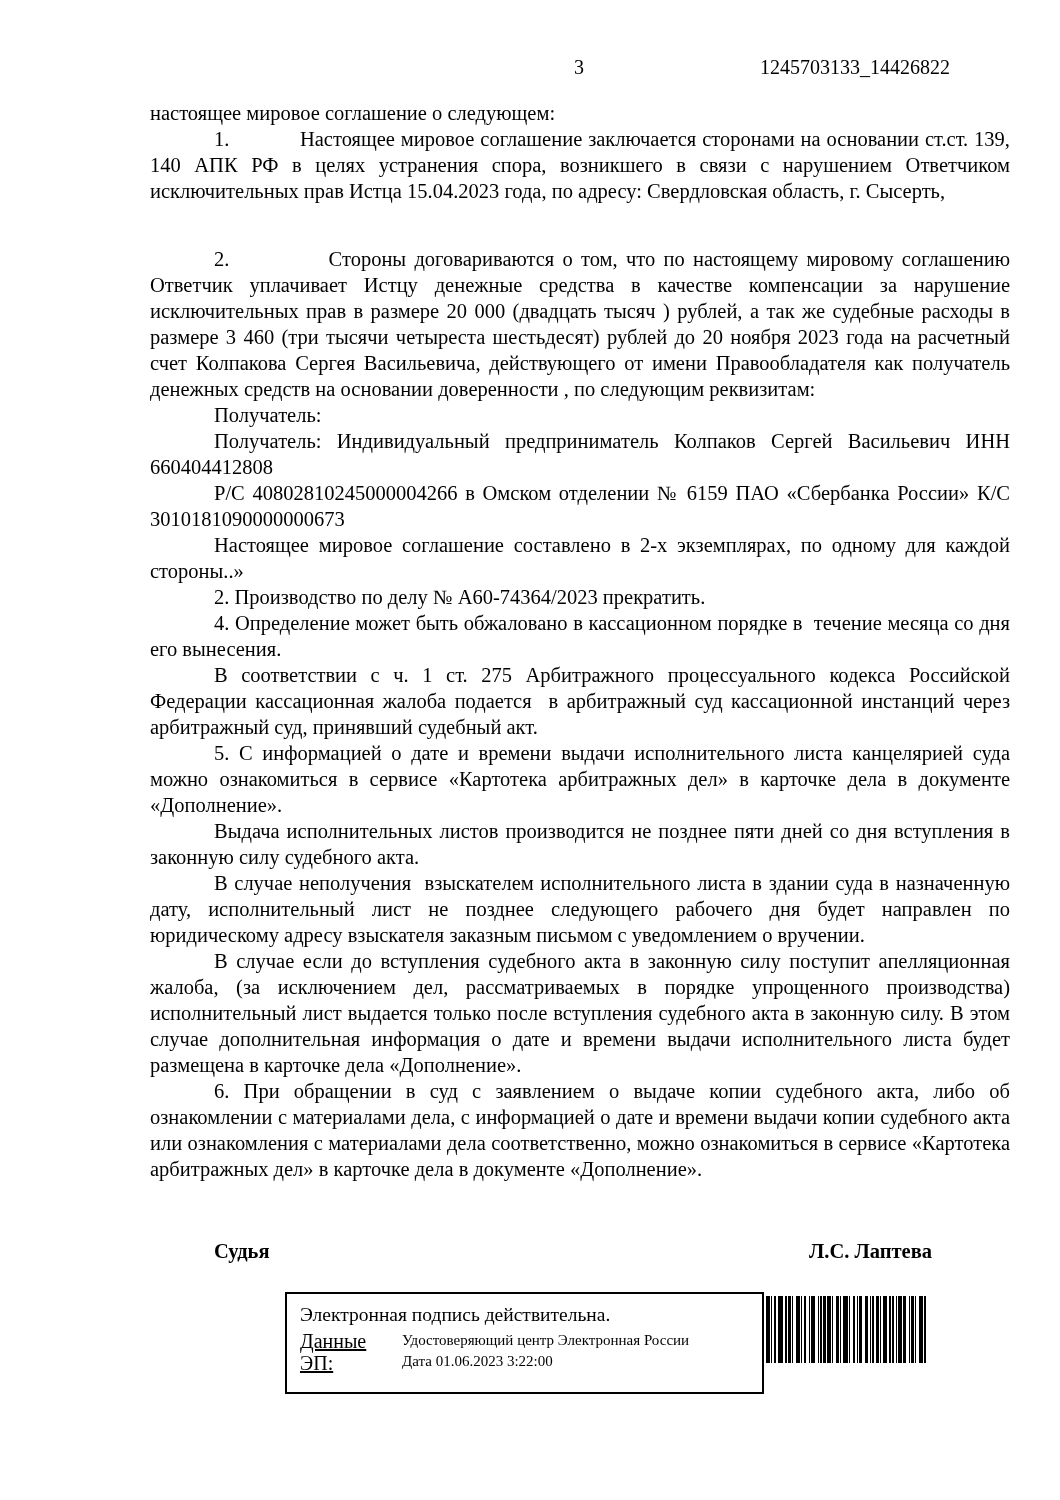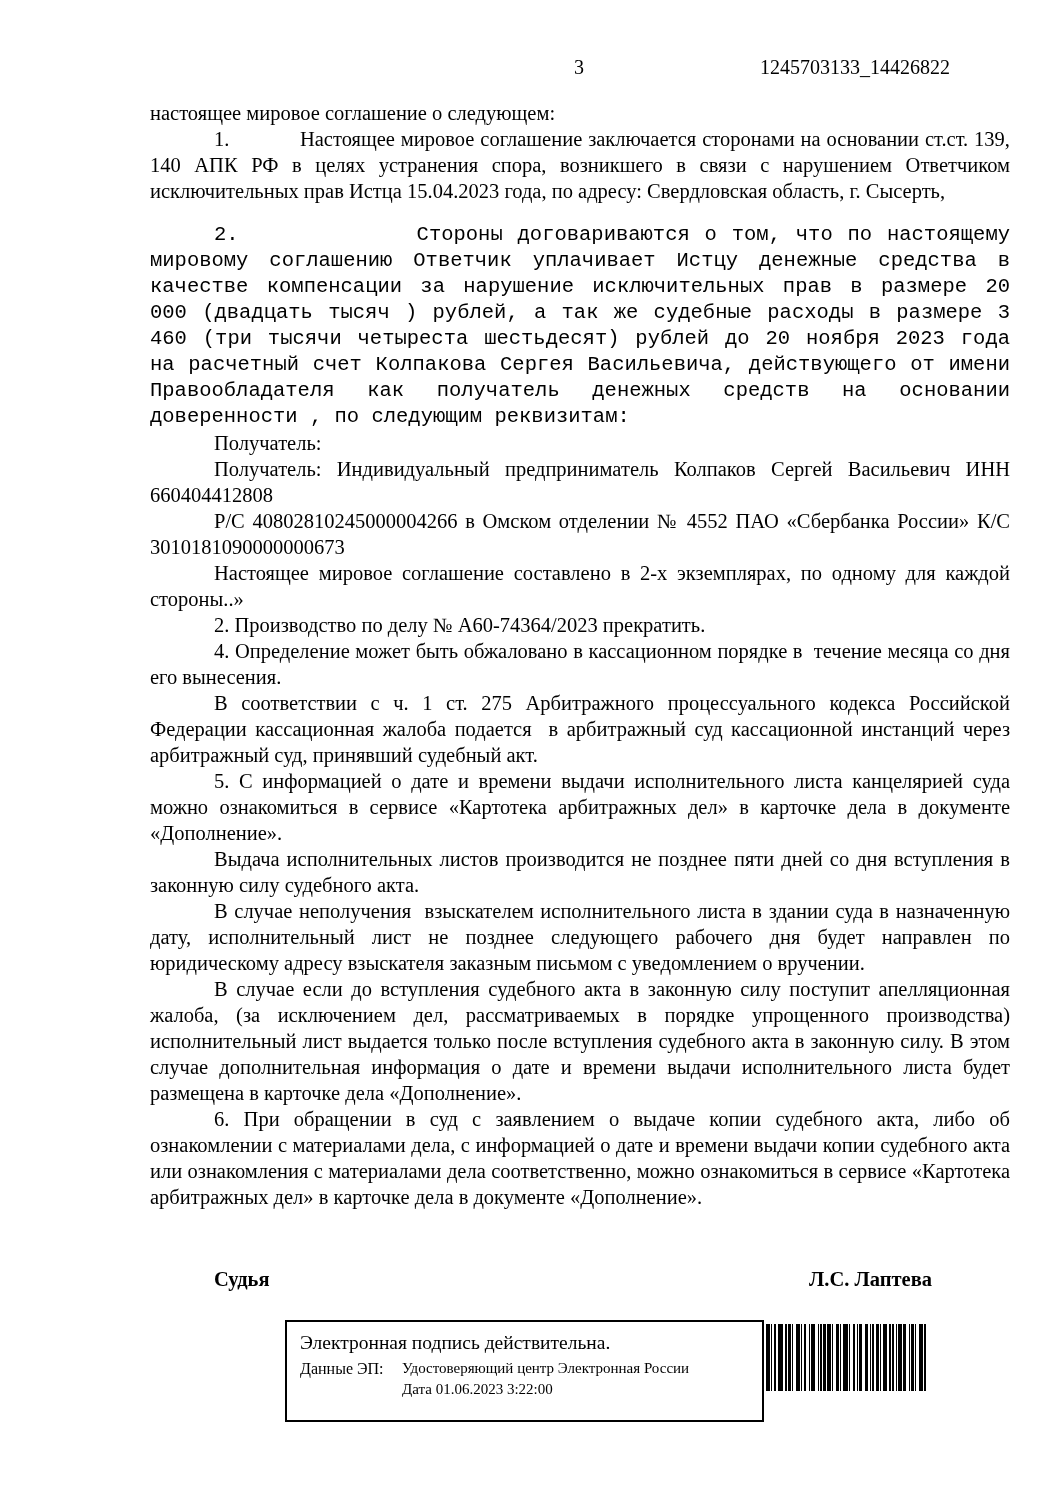--- a/index.html
+++ b/index.html
@@ -41,21 +41,21 @@
     left: 150px;
     width: 860px;
     font-size: 20.5px;
     line-height: 26px;
   }
   .content p {
     margin: 0;
     text-align: justify;
   }
   .content p.indent { text-indent: 64px; }
-  .content p.gap-before { margin-top: 18px; font-family: Liberation Mono, monospace; }
+  .content p.gap-before { margin-top: 42px; }
   .sig-row {
     margin-top: 56px;
     position: relative;
     height: 28px;
     font-weight: bold;
     font-size: 20.5px;
   }
   .sig-role { position: absolute; left: 64px; }
   .sig-name { position: absolute; right: 78px; }
   .esign-area {
@@ -76,24 +76,25 @@
   .esign-valid {
     font-size: 19.5px;
     line-height: 26px;
   }
   .esign-row {
     display: flex;
     align-items: flex-start;
     margin-top: 2px;
   }
   .esign-label {
-    font-size: 16px;
+    font-size: 20px;
     line-height: 22px;
     width: 102px;
     flex: 0 0 auto;
+    text-decoration: underline;
   }
   .esign-details {
     font-size: 15px;
     line-height: 20.5px;
   }
   .barcode {
     position: absolute;
     left: 616px;
     top: 4px;
     width: 196px;
@@ -117,21 +118,21 @@
     <span class="doc-id">1245703133_14426822</span>
   </div>
 
   <div class="content">
     <div id="paragraphs">
         <p class="">настоящее мировое соглашение о следующем:</p>
         <p class="indent">1.&nbsp;&nbsp;&nbsp;&nbsp;&nbsp;&nbsp;&nbsp;&nbsp;&nbsp;&nbsp;&nbsp;&nbsp;Настоящее мировое соглашение заключается сторонами на основании ст.ст. 139, 140 АПК РФ в целях устранения спора, возникшего в связи с нарушением Ответчиком исключительных прав Истца 15.04.2023 года, по адресу: Свердловская область, г. Сысерть,</p>
         <p class="indent gap-before">2.&nbsp;&nbsp;&nbsp;&nbsp;&nbsp;&nbsp;&nbsp;&nbsp;&nbsp;&nbsp;&nbsp;&nbsp;Стороны договариваются о том, что по настоящему мировому соглашению Ответчик уплачивает Истцу денежные средства в качестве компенсации за нарушение исключительных прав в размере 20 000 (двадцать тысяч ) рублей, а так же судебные расходы в размере 3 460 (три тысячи четыреста шестьдесят) рублей до 20 ноября 2023 года на расчетный счет Колпакова Сергея Васильевича, действующего от имени Правообладателя как получатель денежных средств на основании доверенности , по следующим реквизитам:</p>
         <p class="indent">Получатель:</p>
         <p class="indent">Получатель: Индивидуальный предприниматель Колпаков Сергей Васильевич ИНН 660404412808</p>
-        <p class="indent">Р/С 40802810245000004266 в Омском отделении № 4552 ПАО «Сбербанка России» К/С 3010181090000000673</p>
+        <p class="indent">Р/С 40802810245000004266 в Омском отделении № 6159 ПАО «Сбербанка России» К/С 3010181090000000673</p>
         <p class="indent">Настоящее мировое соглашение составлено в 2-х экземплярах, по одному для каждой стороны..»</p>
         <p class="indent">2. Производство по делу № А60-74364/2023 прекратить.</p>
         <p class="indent">4. Определение может быть обжаловано в кассационном порядке в &nbsp;течение месяца со дня его вынесения.</p>
         <p class="indent">В соответствии с ч. 1 ст. 275 Арбитражного процессуального кодекса Российской Федерации кассационная жалоба подается &nbsp;в арбитражный суд кассационной инстанций через арбитражный суд, принявший судебный акт.</p>
         <p class="indent">5. С информацией о дате и времени выдачи исполнительного листа канцелярией суда можно ознакомиться в сервисе «Картотека арбитражных дел» в карточке дела в документе «Дополнение».</p>
         <p class="indent">Выдача исполнительных листов производится не позднее пяти дней со дня вступления в законную силу судебного акта.</p>
         <p class="indent">В случае неполучения &nbsp;взыскателем исполнительного листа в здании суда в назначенную дату, исполнительный лист не позднее следующего рабочего дня будет направлен по юридическому адресу взыскателя заказным письмом с уведомлением о вручении.</p>
         <p class="indent">В случае если до вступления судебного акта в законную силу поступит апелляционная жалоба, (за исключением дел, рассматриваемых в порядке упрощенного производства) исполнительный лист выдается только после вступления судебного акта в законную силу. В этом случае дополнительная информация о дате и времени выдачи исполнительного листа будет размещена в карточке дела «Дополнение».</p>
         <p class="indent">6. При обращении в суд с заявлением о выдаче копии судебного акта, либо об ознакомлении с материалами дела, с информацией о дате и времени выдачи копии судебного акта или ознакомления с материалами дела соответственно, можно ознакомиться в сервисе «Картотека арбитражных дел» в карточке дела в документе «Дополнение».</p>
       </div>

